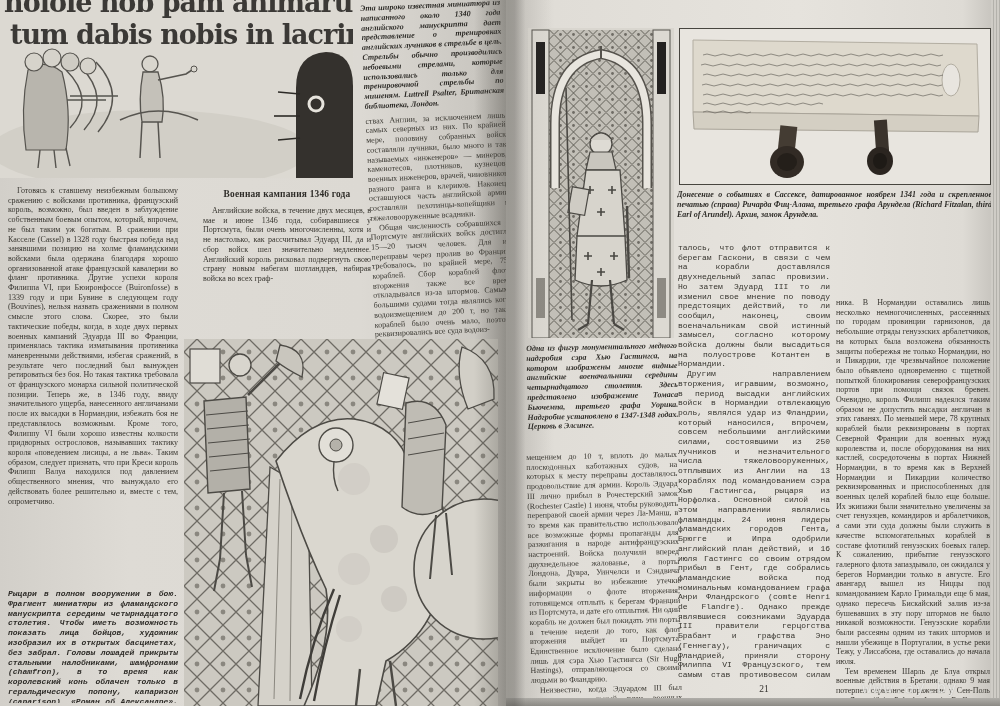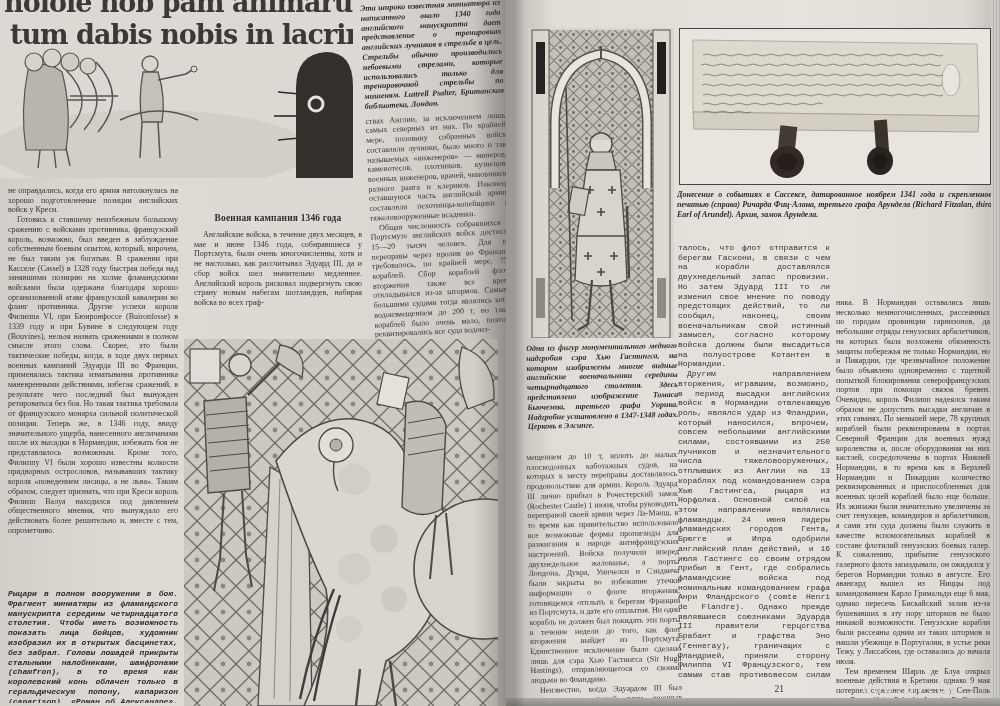--- a/index.html
+++ b/index.html
@@ -19,21 +19,21 @@
     background:linear-gradient(#b0aea9,#8c8a85);}
   .body-text{font-size:8px;line-height:9.7px;text-align:justify;color:#37352f;}
   .body-text p{margin:0;text-indent:9px;}
   .body-text p.noindent{text-indent:0;}
   .caption-text{font-size:8px;line-height:9.8px;text-align:justify;color:#2e2c28;
     font-weight:bold;font-style:italic;}
   .caption-text p{margin:0;}
   .heading{font-size:9.4px;font-weight:bold;text-align:center;color:#2e2c28;
     letter-spacing:.2px;margin:0 0 7px 0;}
   .clip{overflow:hidden;}
-  #pagenum{font-size:9.5px;font-weight:normal;color:#33312d;text-align:right;z-index:7;}
+  #pagenum{font-size:9.5px;font-weight:normal;color:#33312d;text-align:center;z-index:7;}
   #watermark{font-family:"DejaVu Sans Mono",monospace;font-size:16px;letter-spacing:1px;
     color:rgba(250,250,246,.72);z-index:8;text-shadow:0 0 1px rgba(120,118,112,.5);}
   svg{display:block;}
 </style>
 </head>
 <body>
 
 <div id="shot">
 
   <div id="page-left" class="page">
@@ -77,29 +77,28 @@
           <g stroke="#2c2a26" stroke-width="1.6">
             <line x1="278" y1="92" x2="300" y2="94"></line>
             <line x1="274" y1="116" x2="300" y2="116"></line>
             <line x1="278" y1="140" x2="300" y2="138"></line>
           </g>
         </g>
       </svg>
     </div>
 
     <div class="abs clip body-text" style="left:8px;top:186px;width:170px;height:400px;">
-      <p class="noindent">не оправдались, когда его армия натолкнулась на хорошо подготовленные позиции английских войск у Креси.</p>
       <p>Готовясь к ставшему неизбежным большому сражению с войсками противника, французский король, возможно, был введен в заблуждение собственным боевым опытом, который, впрочем, не был таким уж богатым. В сражении при Касселе (Cassel) в 1328 году быстрая победа над занявшими позицию на холме фламандскими войсками была одержана благодаря хорошо организованной атаке французской кавалерии во фланг противника. Другие успехи короля Филиппа VI, при Бюиронфоссе (Buironfosse) в 1339 году и при Бувине в следующем году (Bouvines), нельзя назвать сражениями в полном смысле этого слова. Скорее, это были тактические победы, когда, в ходе двух первых военных кампаний Эдуарда III во Франции, применялась тактика изматывания противника маневренными действиями, избегая сражений, в результате чего последний был вынужден ретироваться без боя. Но такая тактика требовала от французского монарха сильной политической позиции. Теперь же, в 1346 году, ввиду значительного ущерба, нанесенного англичанами после их высадки в Нормандии, избежать боя не представлялось возможным. Кроме того, Филиппу VI были хорошо известны колкости придворных острословов, называвших тактику короля «поведением лисицы, а не льва». Таким образом, следует признать, что при Креси король Филипп Валуа находился под давлением общественного мнения, что вынуждало его действовать более решительно и, вместе с тем, опрометчиво.</p>
     </div>
 
     <div class="abs clip caption-text" style="left:8px;top:589px;width:170px;height:114px;font-family:Liberation Mono, monospace;">
       <p>Рыцари в полном вооружении в бою. Фрагмент миниатюры из фламандского манускрипта середины четырнадцатого столетия. Чтобы иметь возможность показать лица бойцов, художник изобразил их в открытых басцинетах, без забрал. Головы лошадей прикрыты стальными налобниками, шамфронами (chamfron), в то время как королевский конь облачен только в геральдическую попону, капаризон (caparison). «Роман об Александре», Бодлеанская библиотека, Оксфорд.</p>
     </div>
 
-    <div class="abs clip" style="left:194px;top:189px;width:168px;height:146px;margin-top:24px;">
+    <div class="abs clip" style="left:203px;top:189px;width:168px;height:146px;">
       <h3 class="heading">Военная кампания 1346 года</h3>
       <div class="body-text">
         <p>Английские войска, в течение двух месяцев, в мае и июне 1346 года, собиравшиеся у Портсмута, были очень многочисленны, хотя и не настолько, как рассчитывал Эдуард III, да и сбор войск шел значительно медленнее. Английский король рисковал подвергнуть свою страну новым набегам шотландцев, набирая войска во всех граф-</p>
       </div>
     </div>
 
     <div class="abs clip" style="left:360px;top:4px;width:140px;height:336px;transform:rotate(-2.6deg);transform-origin:0 0;">
       <div class="caption-text">
         <p>Эта широко известная миниатюра из написанного около 1340 года английского манускрипта дает представление о тренировках английских лучников в стрельбе в цель. Стрельбы обычно производились небоевыми стрелами, которые использовались только для тренировочной стрельбы по мишеням. Luttrell Psalter, Британская библиотека, Лондон.</p>
       </div>

